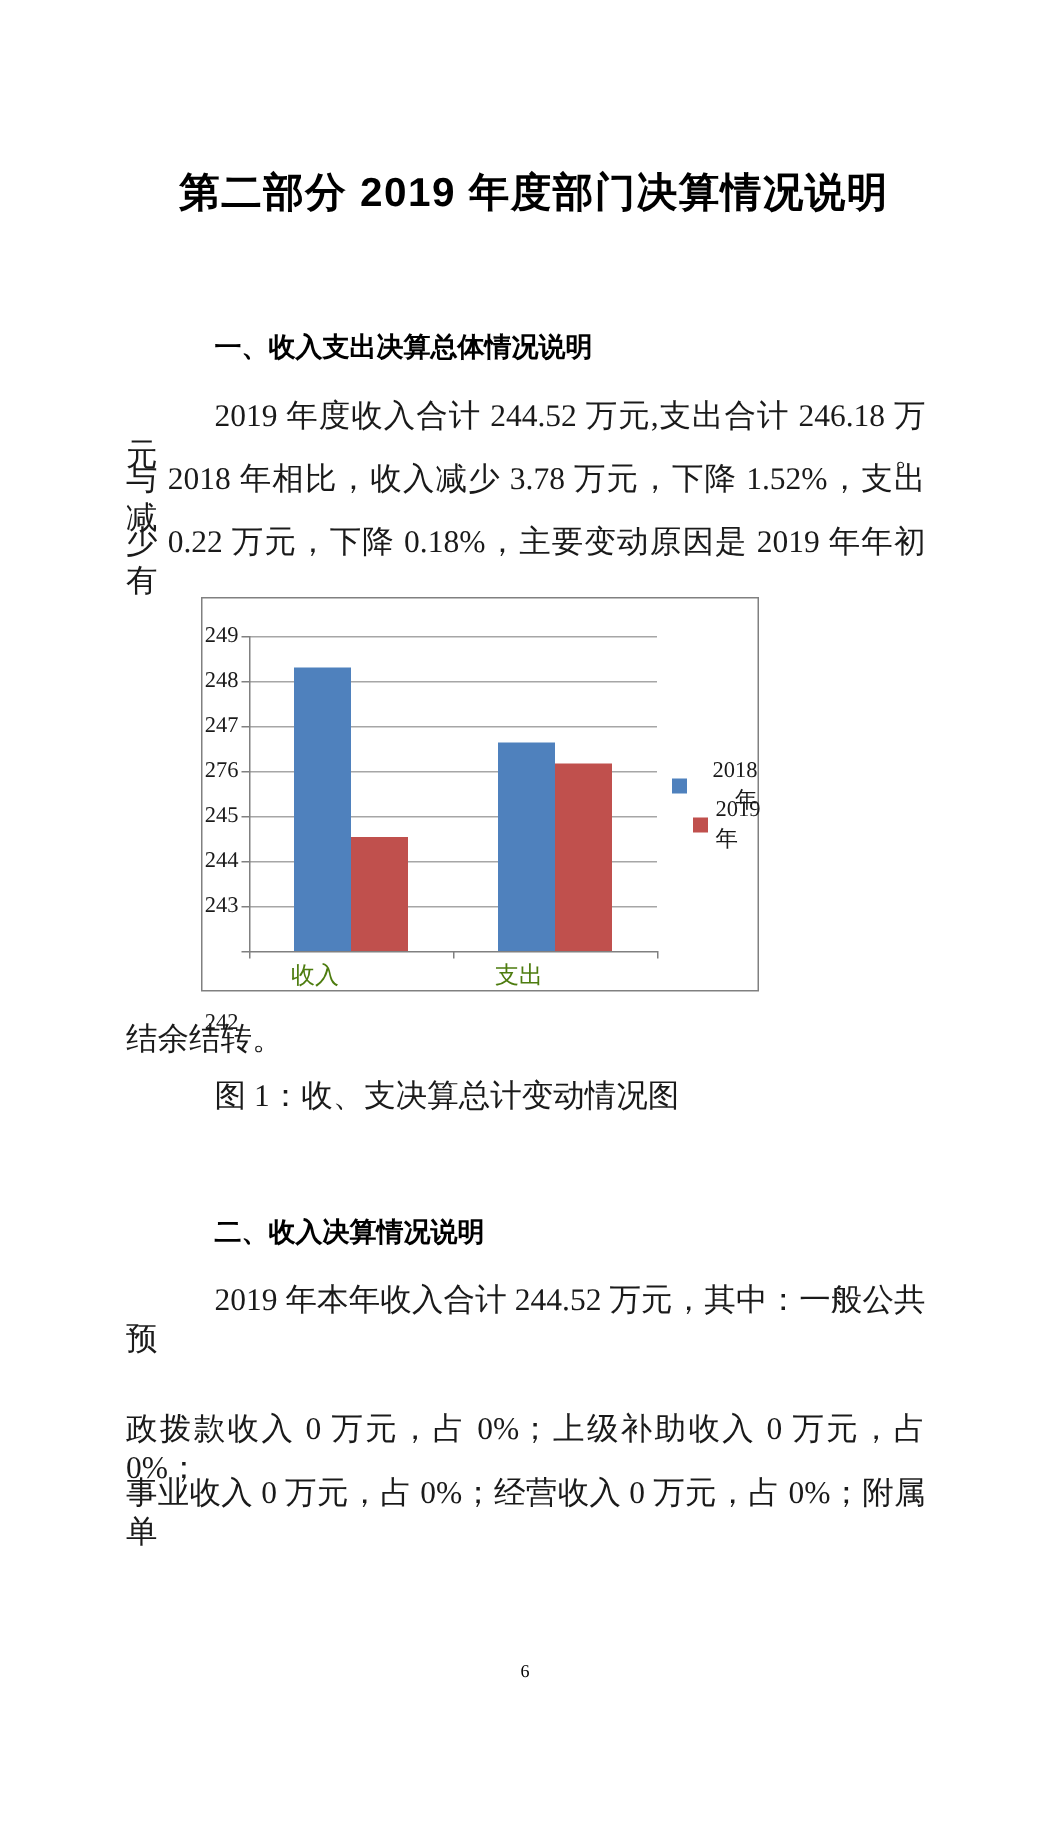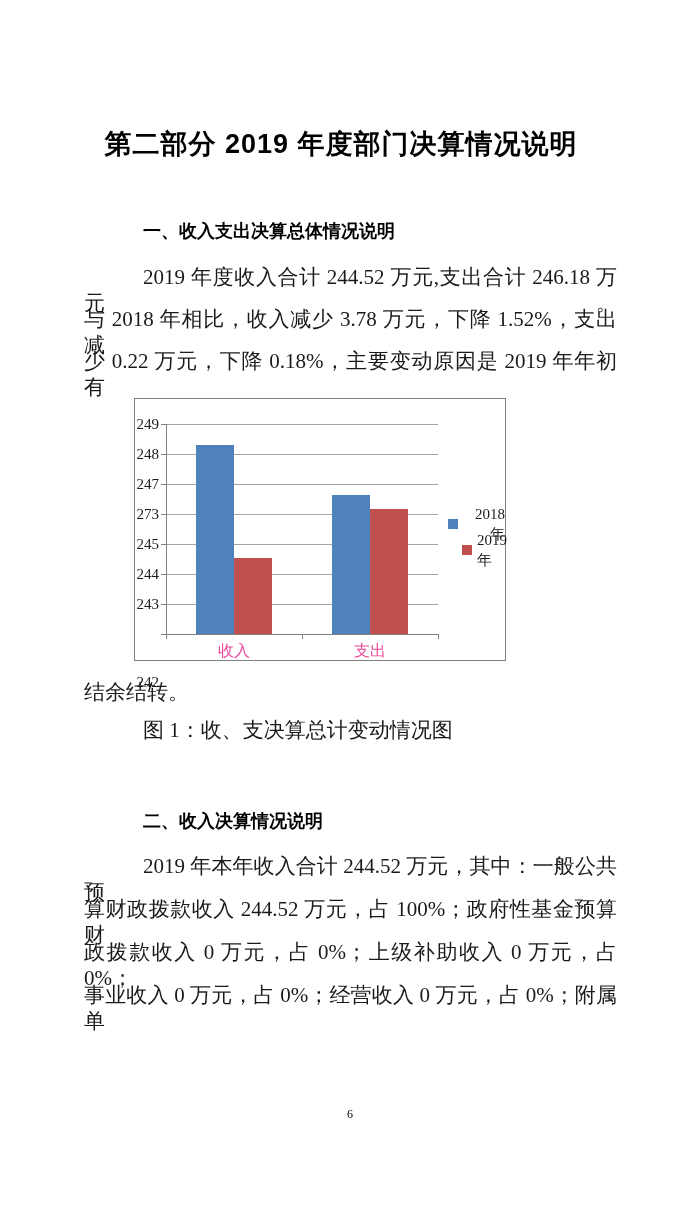--- a/index.html
+++ b/index.html
@@ -1,23 +1,23 @@
 <!DOCTYPE html>
 <html><head>
 <meta charset="utf-8">
 <style>
   html,body{margin:0;padding:0;background:#ffffff;}
   .page{
     position:relative;width:700px;height:1214px;background:#ffffff;
     font-family:"Liberation Serif", serif;color:#1a1a1a;overflow:hidden;
   }
   .doc-title{
-    position:absolute;top:110px;left:0;width:682px;text-align:center;
+    position:absolute;top:110px;left:15px;width:682px;text-align:center;
     font-family:"Liberation Sans", sans-serif;font-weight:bold;
-    font-size:27px;line-height:36px;letter-spacing:1px;color:#000;margin-top:16px;
+    font-size:27px;line-height:36px;letter-spacing:1px;color:#000;
   }
   .sec-heading{
     position:absolute;left:143px;
     font-family:"Liberation Sans", sans-serif;font-weight:bold;
     font-size:18px;line-height:26px;color:#000;
   }
   .bline{
     position:absolute;left:84px;width:533px;
     font-size:21px;line-height:26px;color:#1a1a1a;white-space:normal;
   }
@@ -26,21 +26,21 @@
   .chart-box{
     position:absolute;left:134px;top:398px;width:372px;height:263px;
     border:1px solid #808080;background:#fff;box-sizing:border-box;
   }
   .chart-box .abs{position:absolute;}
   .ytick-label{
     position:absolute;text-align:right;font-size:15px;line-height:18px;color:#1a1a1a;
     font-family:"Liberation Serif", serif;
   }
   .cat-label{
-    position:absolute;text-align:center;font-size:16px;line-height:20px;color:#ec4899;
+    position:absolute;font-size:16px;line-height:20px;color:#4d7c0f;
     font-family:"Liberation Serif", serif;
   }
   .legend-item{position:absolute;display:flex;align-items:center;height:20px;}
   .legend-swatch{width:10px;height:10px;margin-right:5px;flex:0 0 auto;}
   .legend-label{font-size:15px;line-height:20px;color:#1a1a1a;font-family:"Liberation Serif", serif;}
   .page-number{
     position:absolute;top:1106px;left:0;width:700px;text-align:center;
     font-size:12px;line-height:16px;color:#000;
   }
 </style>
@@ -64,21 +64,21 @@
       <div class="abs" style="left: 26px; top: 205px; width: 5px; height: 1px; background: rgb(128, 128, 128);"></div>
       <div class="ytick-label" style="left: 0px; top: 196px; width: 24px;">243</div>
       <div class="abs" style="left: 31px; top: 175px; width: 272px; height: 1px; background: rgb(166, 166, 166);"></div>
       <div class="abs" style="left: 26px; top: 175px; width: 5px; height: 1px; background: rgb(128, 128, 128);"></div>
       <div class="ytick-label" style="left: 0px; top: 166px; width: 24px;">244</div>
       <div class="abs" style="left: 31px; top: 145px; width: 272px; height: 1px; background: rgb(166, 166, 166);"></div>
       <div class="abs" style="left: 26px; top: 145px; width: 5px; height: 1px; background: rgb(128, 128, 128);"></div>
       <div class="ytick-label" style="left: 0px; top: 136px; width: 24px;">245</div>
       <div class="abs" style="left: 31px; top: 115px; width: 272px; height: 1px; background: rgb(166, 166, 166);"></div>
       <div class="abs" style="left: 26px; top: 115px; width: 5px; height: 1px; background: rgb(128, 128, 128);"></div>
-      <div class="ytick-label" style="left: 0px; top: 106px; width: 24px;">273</div>
+      <div class="ytick-label" style="left: 0px; top: 106px; width: 24px;">276</div>
       <div class="abs" style="left: 31px; top: 85px; width: 272px; height: 1px; background: rgb(166, 166, 166);"></div>
       <div class="abs" style="left: 26px; top: 85px; width: 5px; height: 1px; background: rgb(128, 128, 128);"></div>
       <div class="ytick-label" style="left: 0px; top: 76px; width: 24px;">247</div>
       <div class="abs" style="left: 31px; top: 55px; width: 272px; height: 1px; background: rgb(166, 166, 166);"></div>
       <div class="abs" style="left: 26px; top: 55px; width: 5px; height: 1px; background: rgb(128, 128, 128);"></div>
       <div class="ytick-label" style="left: 0px; top: 46px; width: 24px;">248</div>
       <div class="abs" style="left: 31px; top: 25px; width: 272px; height: 1px; background: rgb(166, 166, 166);"></div>
       <div class="abs" style="left: 26px; top: 25px; width: 5px; height: 1px; background: rgb(128, 128, 128);"></div>
       <div class="ytick-label" style="left: 0px; top: 16px; width: 24px;">249</div>
       <div class="abs" style="left: 31px; top: 25px; width: 1px; height: 210px; background: rgb(128, 128, 128);"></div>
@@ -102,19 +102,18 @@
       </div>
     </div>
 
   <div class="bline" style="top:679px">结余结转。</div>
 
   <div class="bline" style="top:717px;left:143px;width:474px">图 1：收、支决算总计变动情况图</div>
 
   <div class="sec-heading" style="top:808px">二、收入决算情况说明</div>
 
   <div class="bline just indent" style="top:853px">2019 年本年收入合计 244.52 万元，其中：一般公共预</div>
-  <div class="bline just" style="top:896px">算财政拨款收入 244.52 万元，占 100%；政府性基金预算财</div>
   <div class="bline just" style="top:939px">政拨款收入 0 万元，占 0%；上级补助收入 0 万元，占 0%；</div>
   <div class="bline just" style="top:982px">事业收入 0 万元，占 0%；经营收入 0 万元，占 0%；附属单</div>
 
   <div class="page-number">6</div>
 
 </div>
 
 </body></html>

